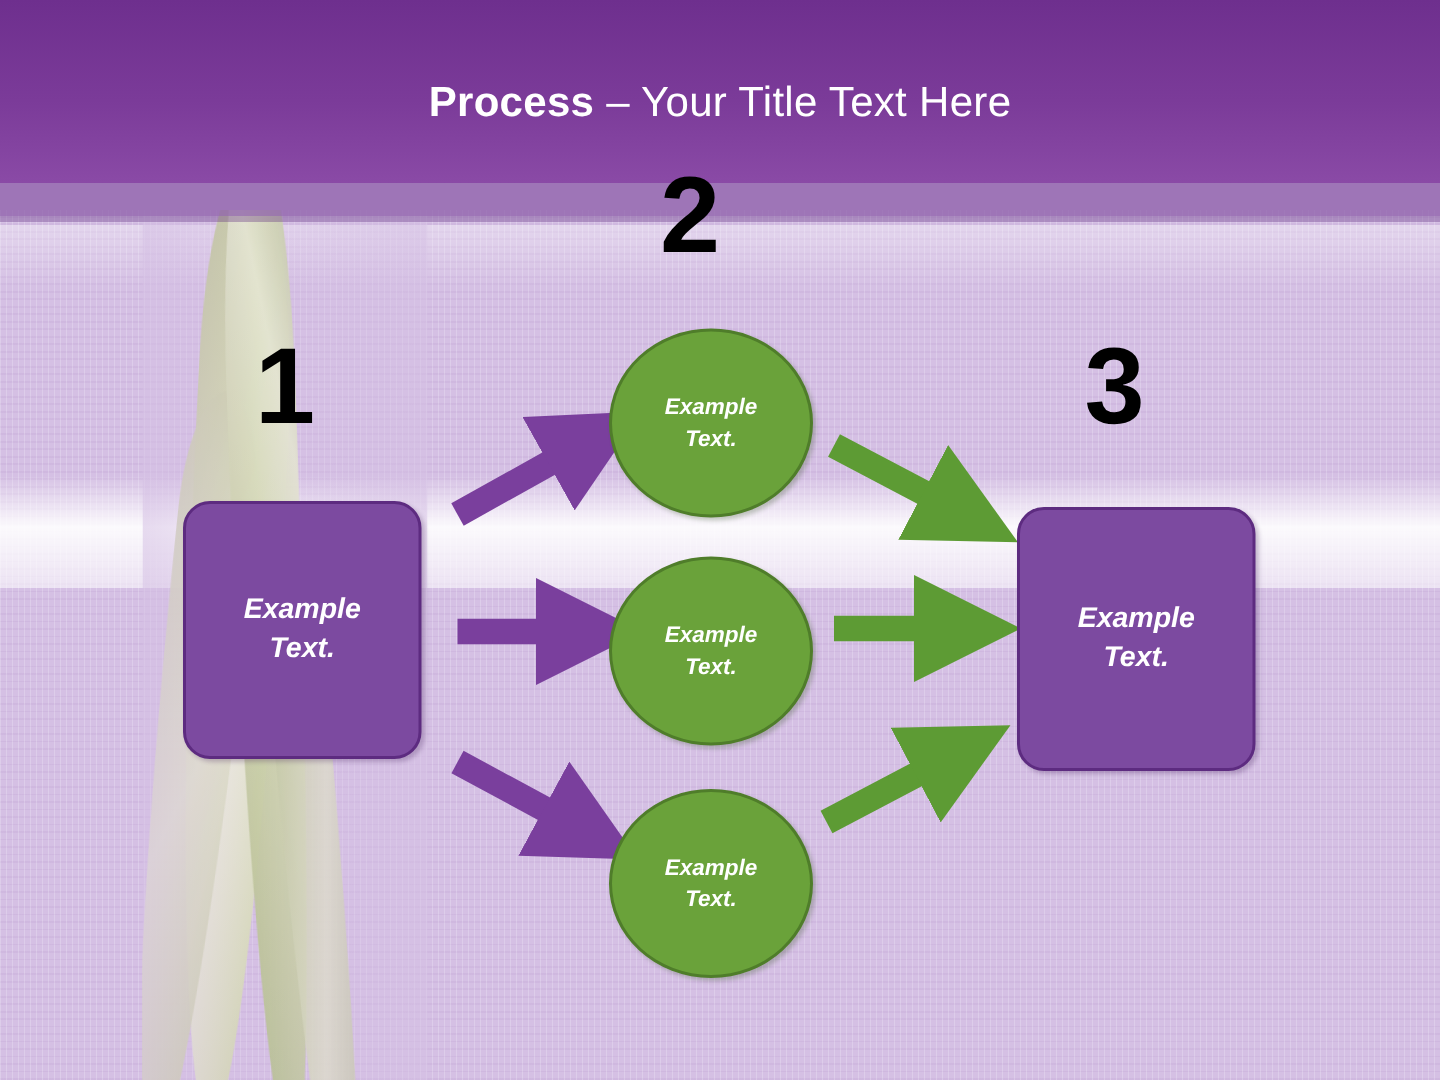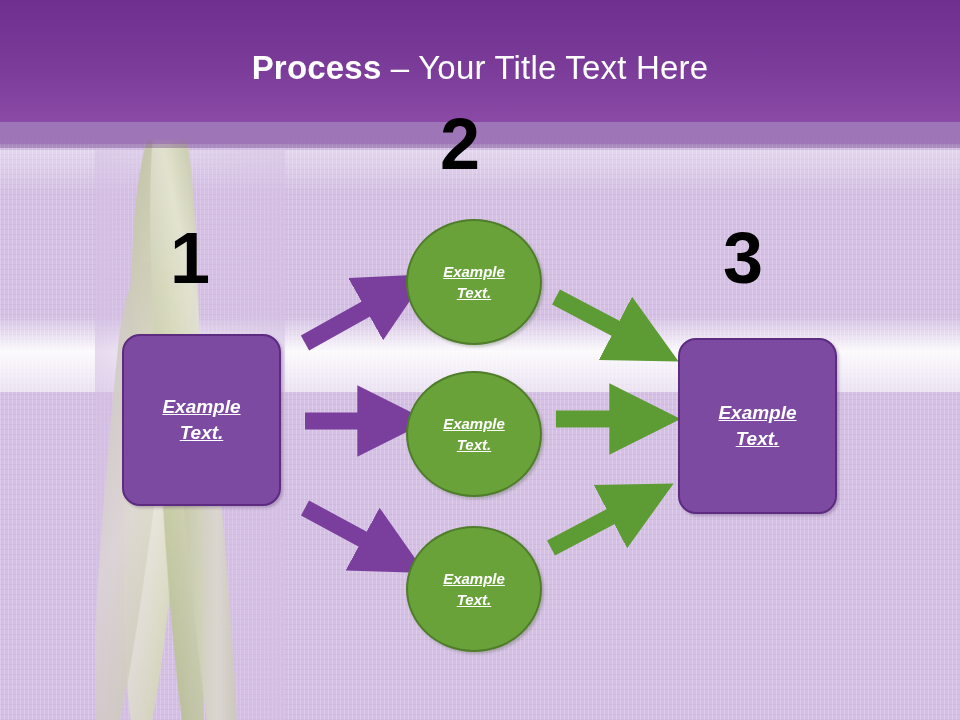--- a/index.html
+++ b/index.html
@@ -118,21 +118,21 @@
     height: 4px;
     background: #5e2a7d;
     opacity: 0.35;
   }
   .title {
     position: absolute;
     left: 0; top: 48px;
     width: 960px;
     text-align: center;
     color: #ffffff;
-    font-size: 33px;
+    font-size: 28px;
     line-height: 40px;
     letter-spacing: 0.2px;
     white-space: nowrap;
   }
   .title .strong { font-weight: bold; }
   .title .light  { font-weight: normal; }
 
   
   .step-num {
     position: absolute;
@@ -181,21 +181,21 @@
     line-height: 21px;
     text-align: center;
     display: flex;
     align-items: center;
     justify-content: center;
   }
   #circle-1 { left: 406px; top: 219px; }
   #circle-2 { left: 406px; top: 371px; }
   #circle-3 { left: 406px; top: 526px; }
 
-  .node-label { display: block; white-space: pre-line; text-decoration: underline; }
+  .node-label { display: block; white-space: pre-line; }
 
   
   .arrow-svg {
     position: absolute;
     left: 0; top: 0;
     width: 960px;
     height: 720px;
     pointer-events: none;
   }
 </style>

